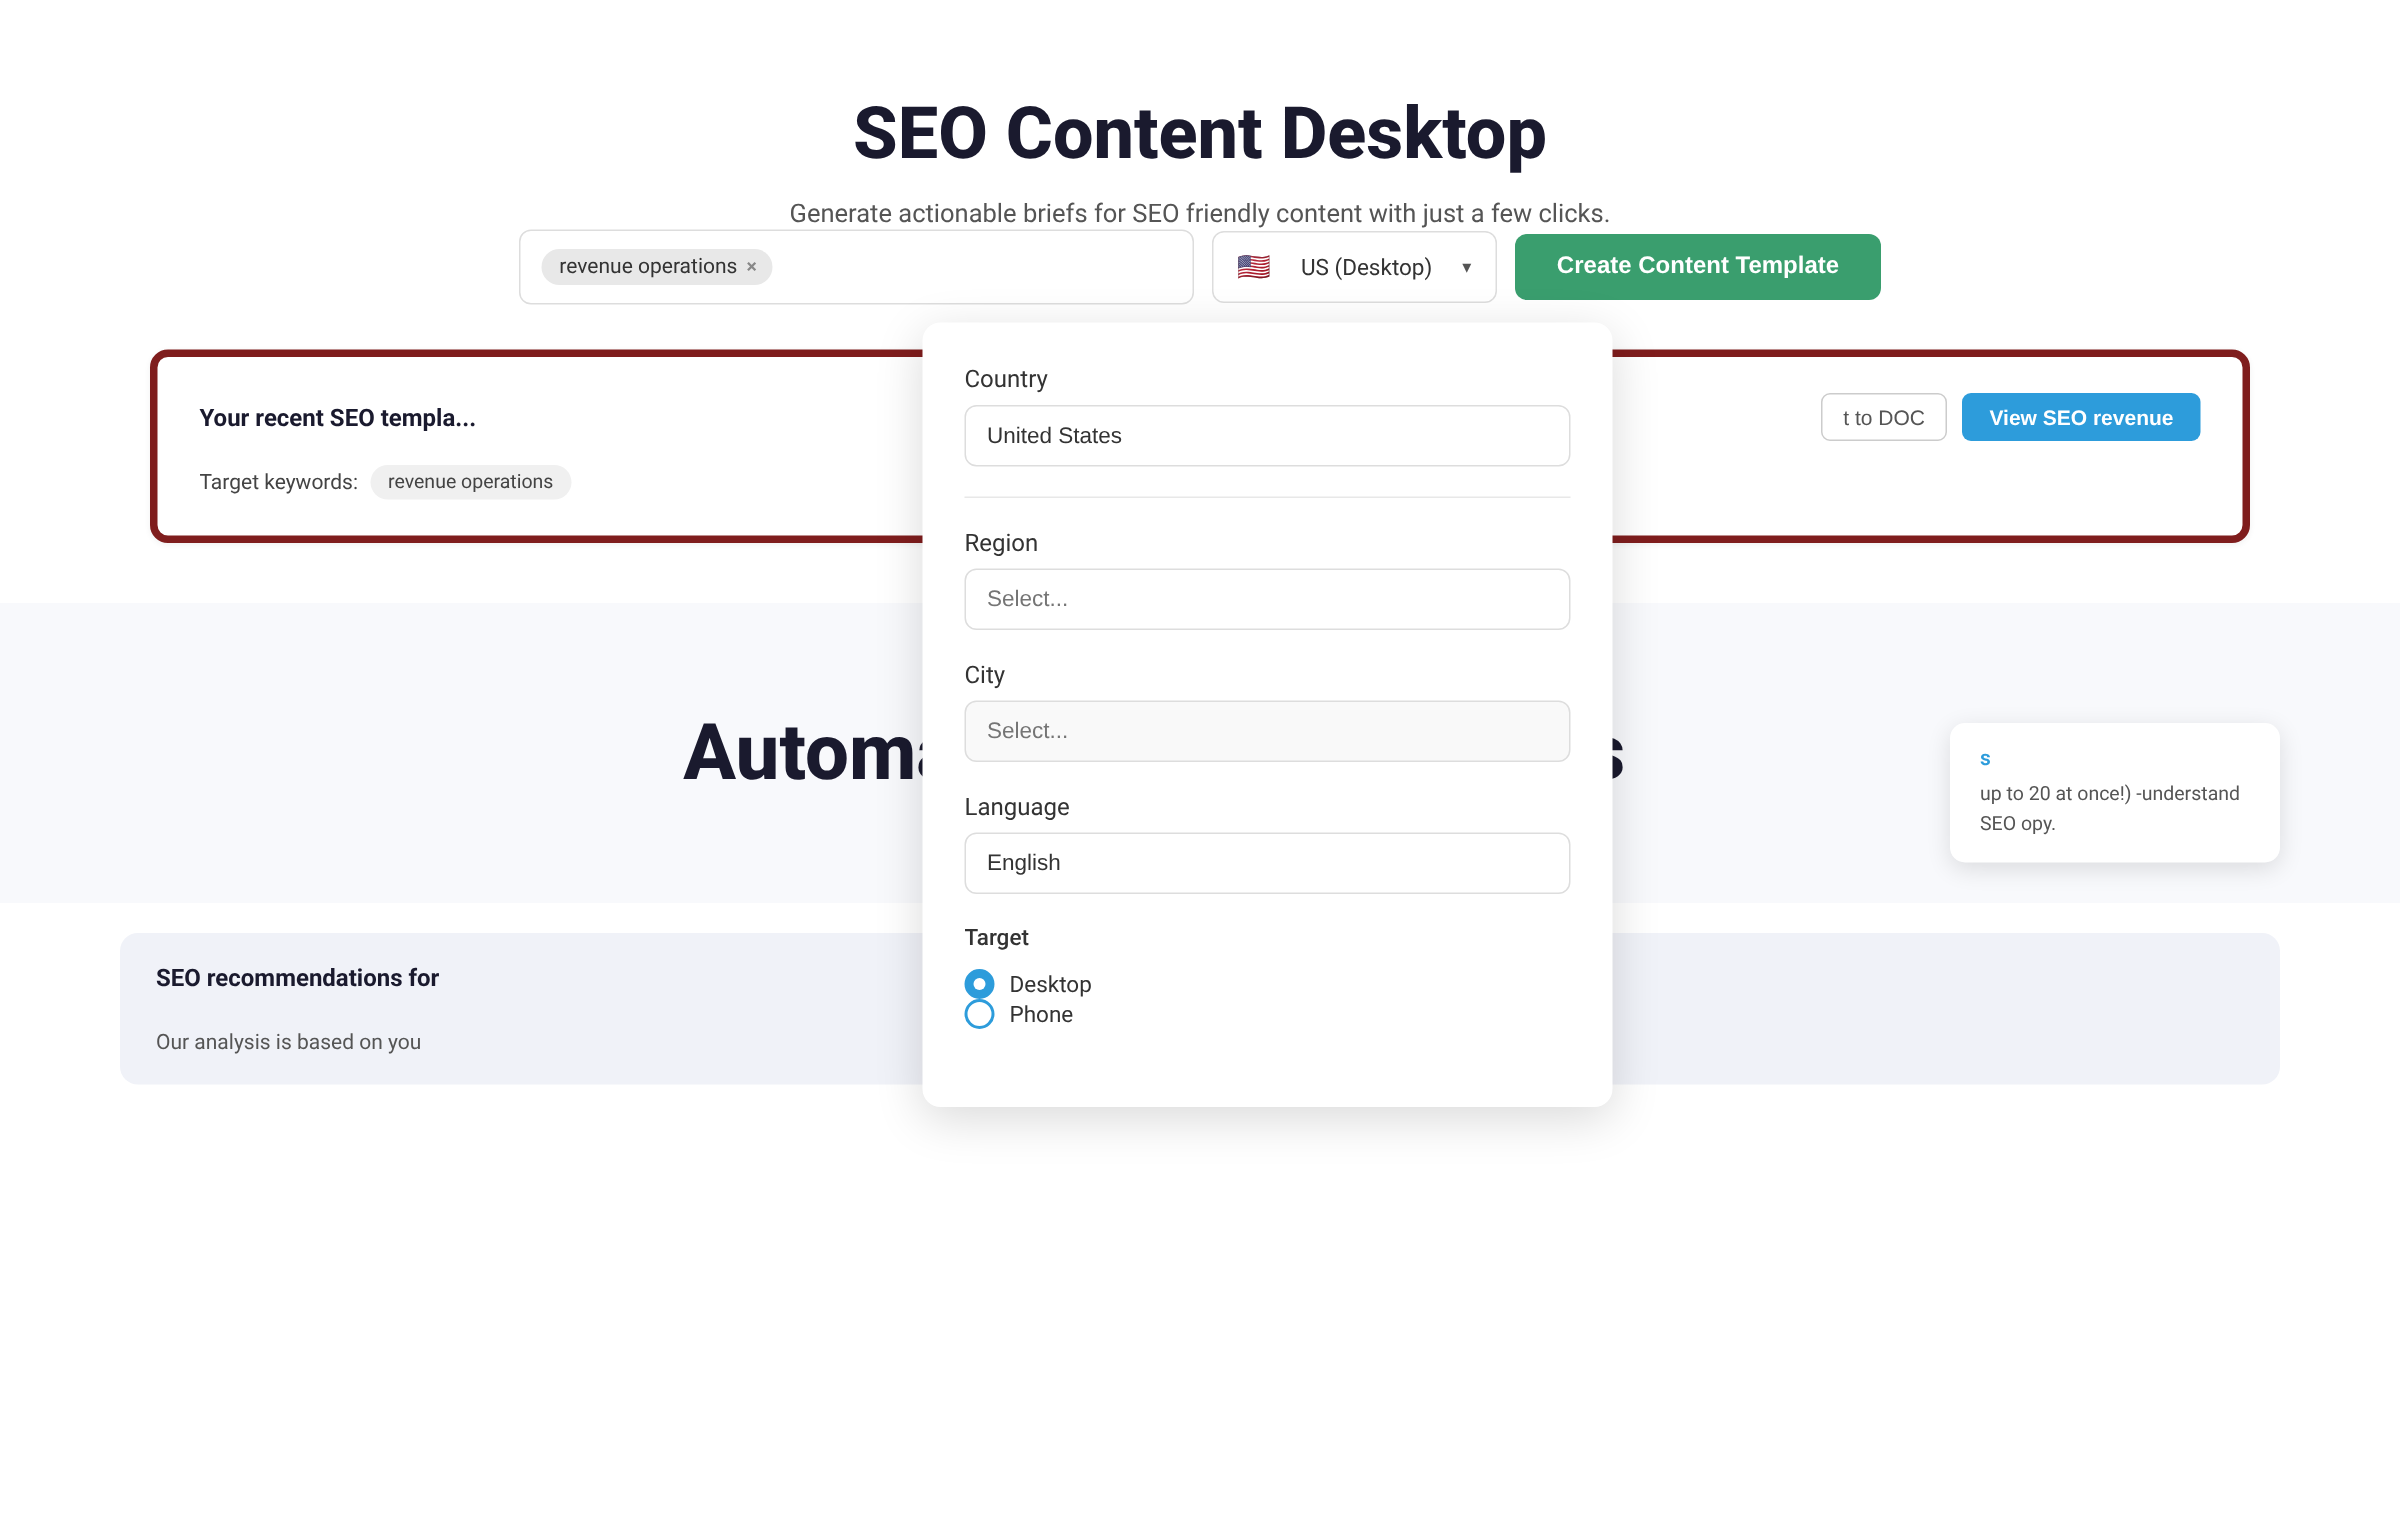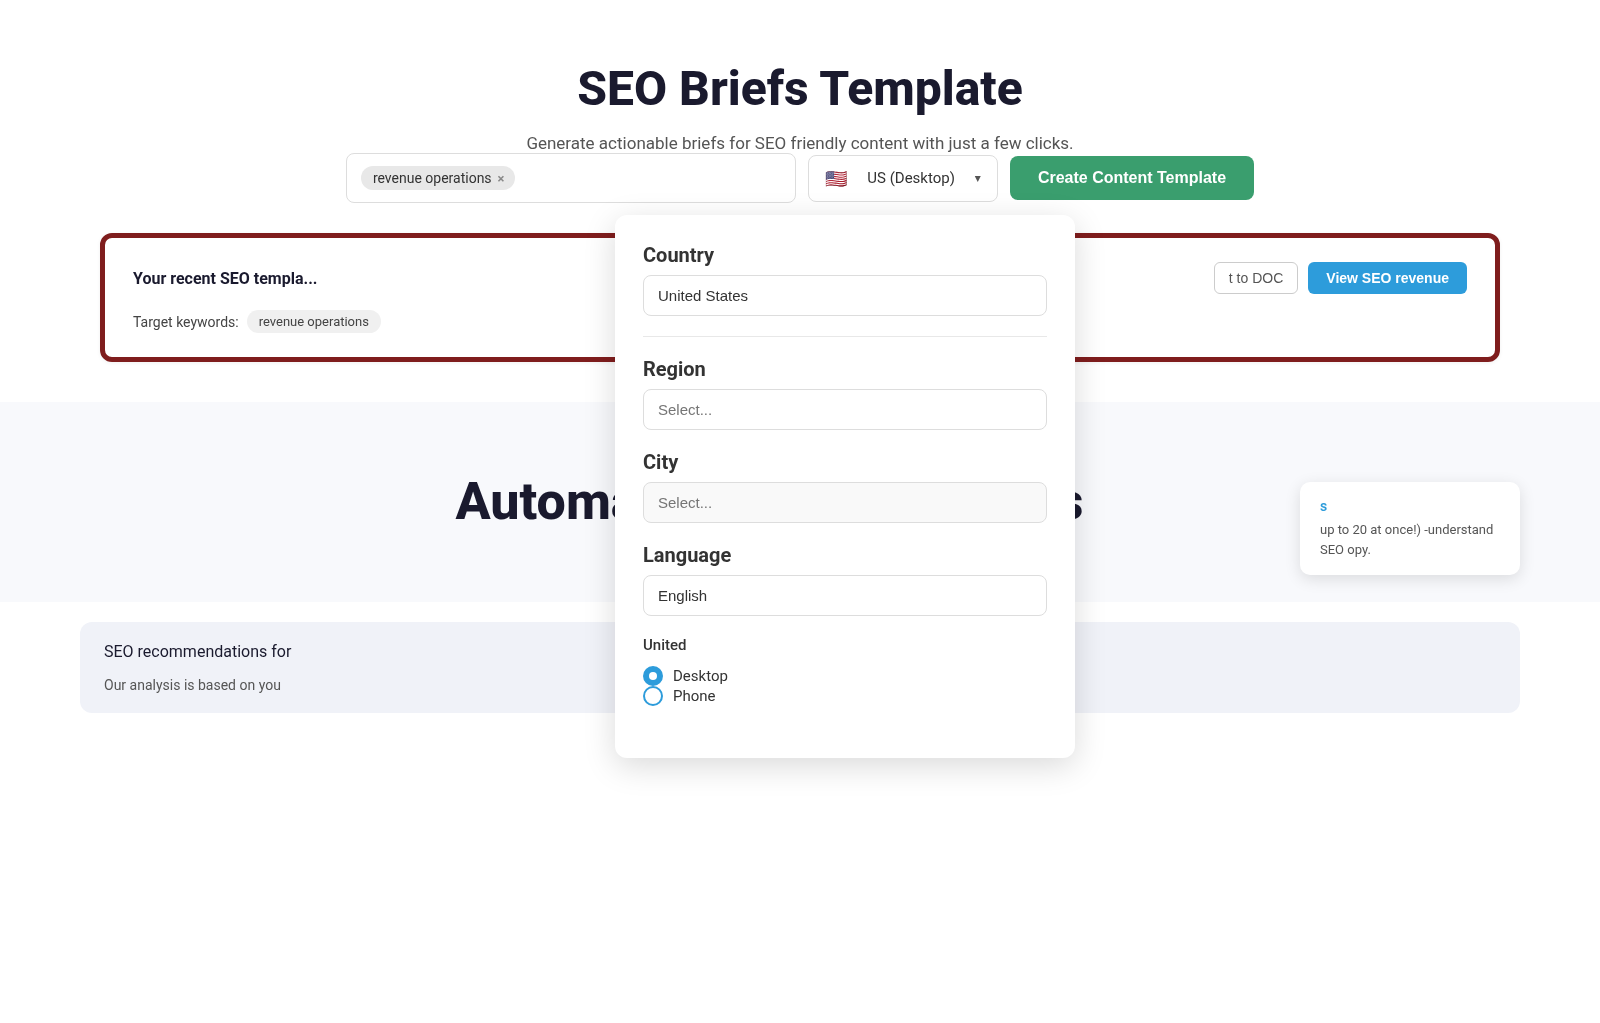--- a/index.html
+++ b/index.html
@@ -189,23 +189,23 @@
     }
     
     .seo-card {
       background: #f0f2f8;
       border-radius: 12px;
       padding: 20px 24px;
       margin: 20px 80px 0;
     }
     .seo-card-title {
       font-size: 16px;
-      font-weight: 400;
+      font-weight: 700;
       color: #1a1a2e;
-      margin-bottom: 16px;
+      margin-bottom: 26px;
     }
     .seo-card-text {
       font-size: 14px;
       color: #555;
     }
     
     .info-card {
       background: #fff;
       border-radius: 10px;
       box-shadow: 0 4px 16px rgba(0,0,0,0.12);
@@ -237,24 +237,24 @@
       border-radius: 12px;
       box-shadow: 0 8px 32px rgba(0,0,0,0.15);
       padding: 28px 28px 32px;
       width: 460px;
       z-index: 100;
     }
     .dropdown-section {
       margin-bottom: 20px;
     }
     .dropdown-section-label {
-      font-size: 20px;
+      font-size: 16px;
       color: #333;
       margin-bottom: 8px;
-      font-weight: 700;
+      font-weight: 400;
     }
     .dropdown-input {
       width: 100%;
       border: 1.5px solid #ddd;
       border-radius: 8px;
       padding: 11px 14px;
       font-size: 15px;
       color: #333;
       background: #fff;
       outline: none;
@@ -313,21 +313,21 @@
       border-top: 1px solid #e8e8e8;
       margin: 10px 0 20px;
     }
   </style>
 </head>
 <body>
 
 <div class="page-wrapper">
 
   <div class="hero-section">
-    <h1 class="hero-title">SEO Briefs Template</h1>
+    <h1 class="hero-title">SEO Content Desktop</h1>
     <p class="hero-subtitle">Generate actionable briefs for SEO friendly content with just a few clicks.</p>
 
     <div class="search-bar-wrapper">
       <div class="keyword-input-box">
         <div class="keyword-tag">
           <span>revenue operations</span>
           <span class="keyword-tag-close">×</span>
         </div>
       </div>
       <div class="location-dropdown">
@@ -391,21 +391,21 @@
       <div class="dropdown-section-label">City</div>
       <input class="dropdown-input disabled" type="text" disabled="" placeholder="Select..." style="">
     </div>
 
     <div class="dropdown-section">
       <div class="dropdown-section-label">Language</div>
       <input class="dropdown-input" type="text" value="English" style="">
     </div>
 
     <div class="dropdown-section">
-      <div class="device-section-label">United</div>
+      <div class="device-section-label">Target</div>
       <div class="radio-group">
         <label class="radio-option">
           <div class="radio-circle checked">
             <span></span>
           </div>
           <span>Desktop</span>
         </label>
         <label class="radio-option">
           <div class="radio-circle unchecked"></div>
           <span>Phone</span>

